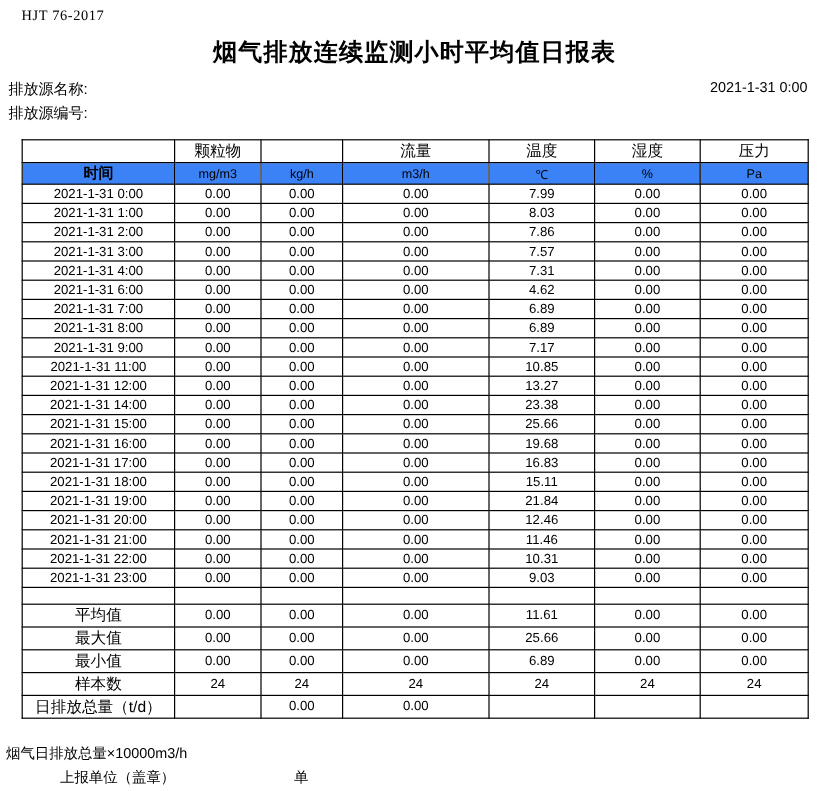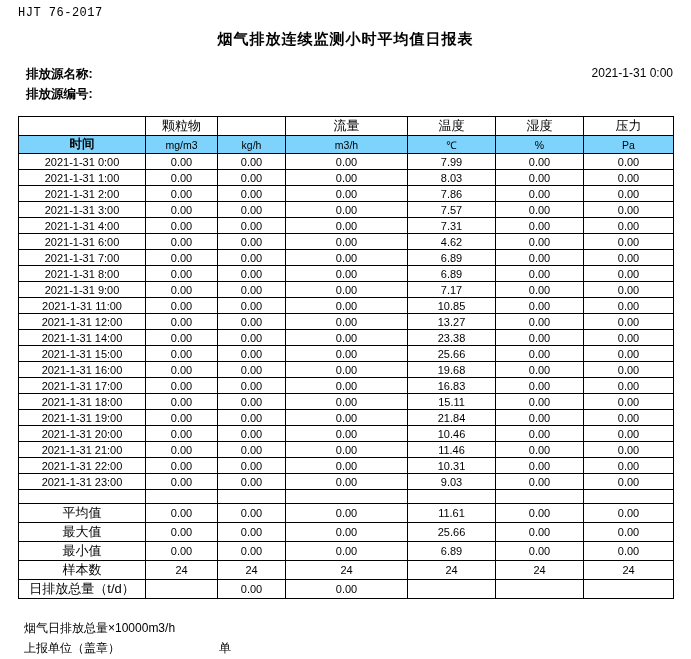--- a/index.html
+++ b/index.html
@@ -18,38 +18,38 @@
     position: relative;
     width: 691px;
     height: 659px;
   }
   .std-code {
     position: absolute;
     left: 18px;
     top: 6px;
     font-size: 12px;
     letter-spacing: 0.5px;
-    font-family: Liberation Mono, monospace;
+    font-family: Liberation Serif, serif;
   }
   .doc-title {
     position: absolute;
     left: 0;
     top: 30px;
     width: 691px;
     text-align: center;
-    font-size: 15px;
+    font-size: 20px;
     font-weight: bold;
     letter-spacing: 1px;
   }
   .meta {
     position: absolute;
-    left: 26px;
+    left: 7px;
     top: 64px;
     font-size: 12.5px;
-    font-weight: bold;
+    font-weight: normal;
     line-height: 20px;
   }
   .meta div {
     white-space: nowrap;
   }
   .datestamp {
     position: absolute;
     right: 18px;
     top: 66px;
     font-size: 12px;
@@ -76,21 +76,21 @@
   }
   td.param-head {
     height: 26px;
     font-size: 13px;
     font-weight: normal;
   }
   td.blank-head {
     height: 26px;
   }
   tr.unit-row td {
-    background: #7dd3fc;
+    background: #3b82f6;
     font-size: 10.5px;
     height: 16px;
   }
   tr.unit-row td.time-label {
     font-size: 12.5px;
     font-weight: bold;
   }
   td.time-cell {
     font-size: 11px;
   }
@@ -98,27 +98,28 @@
     height: 14px;
   }
   td.stat-label {
     font-size: 13px;
   }
   tr.spacer td {
     height: 13px;
   }
   .footer {
     position: absolute;
-    left: 24px;
+    left: 5px;
     top: 618px;
     font-size: 12px;
     line-height: 20px;
   }
   .footer .line2 {
     position: relative;
+    margin-left: 45px;
   }
   .footer .unit-right {
     position: absolute;
     left: 195px;
     top: 0;
   }
   .col-time { width: 127px; }
   .col-a { width: 72px; }
   .col-b { width: 68px; }
   .col-c { width: 122px; }
@@ -323,21 +324,21 @@
         <td>0.00</td>
         <td>21.84</td>
         <td>0.00</td>
         <td>0.00</td>
       </tr>
       <tr>
         <td class="time-cell">2021-1-31 20:00</td>
         <td>0.00</td>
         <td>0.00</td>
         <td>0.00</td>
-        <td>10.46</td>
+        <td>12.46</td>
         <td>0.00</td>
         <td>0.00</td>
       </tr>
       <tr>
         <td class="time-cell">2021-1-31 21:00</td>
         <td>0.00</td>
         <td>0.00</td>
         <td>0.00</td>
         <td>11.46</td>
         <td>0.00</td>

